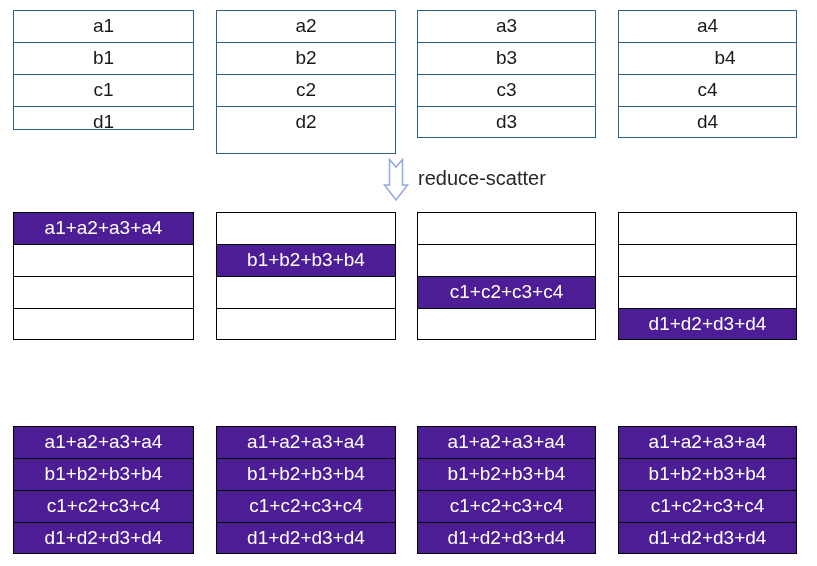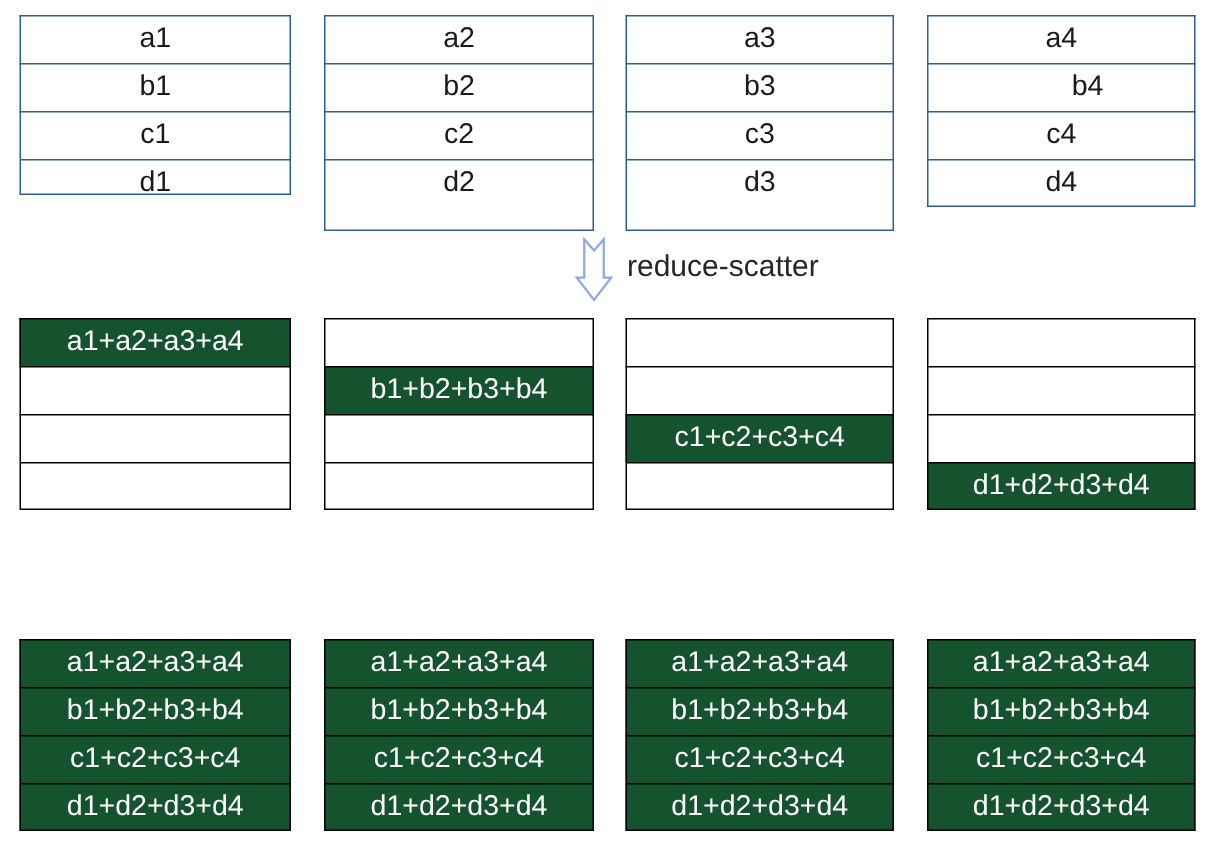--- a/index.html
+++ b/index.html
@@ -53,21 +53,21 @@
   
   .tbl.blk .cell {
     border: 1.5px solid #000000;
     border-bottom-width: 0;
   }
   .tbl.blk .cell:last-child {
     border-bottom-width: 1.5px;
   }
 
   .cell.fill {
-    background: #14532d;
+    background: #4c1d95;
     color: #ffffff;
   }
 
   
   .arrowgrp {
     position: absolute;
     display: flex;
     align-items: center;
   }
   .arrow-shape {
@@ -99,21 +99,21 @@
       <div class="tbl top" style="left: 216px; top: 10px; width: 180px;">
         <div class="cell" style="height: 32px; line-height: 30px;">a2</div>
         <div class="cell" style="height: 32px; line-height: 30px; text-align: center;">b2</div>
         <div class="cell" style="height: 32px; line-height: 30px;">c2</div>
         <div class="cell" style="height: 48px; line-height: 30px;">d2</div>
       </div>
       <div class="tbl top" style="left: 417px; top: 10px; width: 179px;">
         <div class="cell" style="height: 32px; line-height: 30px;">a3</div>
         <div class="cell" style="height: 32px; line-height: 30px;">b3</div>
         <div class="cell" style="height: 32px; line-height: 30px;">c3</div>
-        <div class="cell" style="height: 48px; line-height: 30px;">d3</div>
+        <div class="cell" style="height: 32px; line-height: 30px;">d3</div>
       </div>
       <div class="tbl top" style="left: 618px; top: 10px; width: 179px;">
         <div class="cell" style="height: 32px; line-height: 30px;">a4</div>
         <div class="cell" style="height: 32px; line-height: 30px; padding-left: 35px;">b4</div>
         <div class="cell" style="height: 32px; line-height: 30px;">c4</div>
         <div class="cell" style="height: 32px; line-height: 30px;">d4</div>
       </div>
     </div>
 
   <div class="arrowgrp" id="arrow1-host" style="left:383px; top:158px;">

